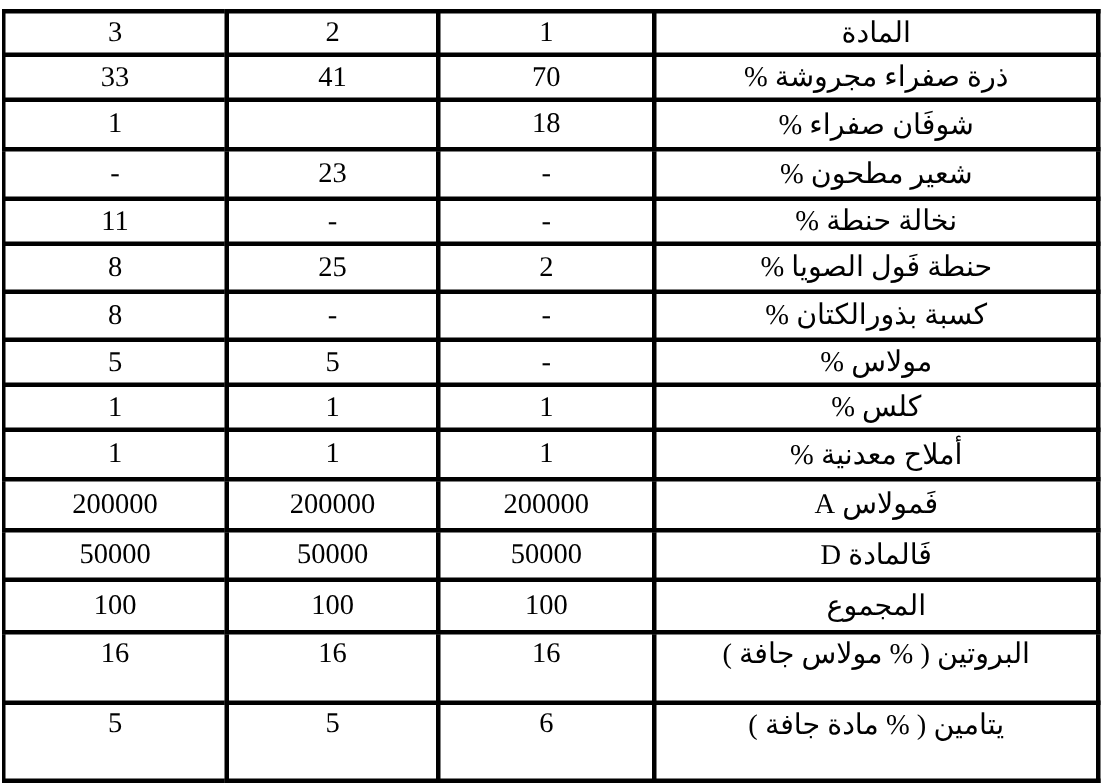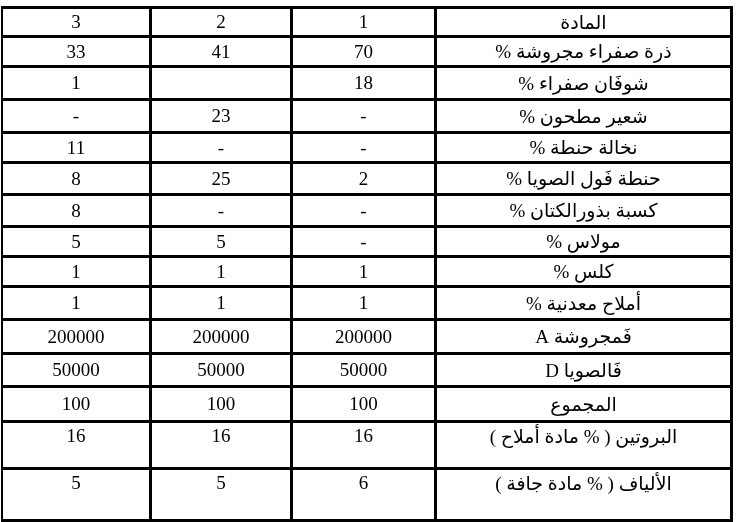--- a/index.html
+++ b/index.html
@@ -128,48 +128,48 @@
     </tr>
 
     <tr class="h33">
       <td>أملاح معدنية %</td>
       <td>1</td>
       <td>1</td>
       <td>1</td>
     </tr>
 
     <tr class="h34">
-      <td>فَمجروشة A</td>
+      <td>فَمولاس A</td>
       <td>200000</td>
       <td>200000</td>
       <td>200000</td>
     </tr>
 
     <tr class="h33">
-      <td>فَالصويا D</td>
+      <td>فَالمادة D</td>
       <td>50000</td>
       <td>50000</td>
       <td>50000</td>
     </tr>
 
     <tr class="h35">
       <td>المجموع</td>
       <td>100</td>
       <td>100</td>
       <td>100</td>
     </tr>
 
     <tr class="h47 vtop">
-      <td>البروتين ( % مادة أملاح )</td>
+      <td>البروتين ( % مولاس جافة )</td>
       <td>16</td>
       <td>16</td>
       <td>16</td>
     </tr>
 
     <tr class="h52 vtop">
-      <td>الألياف ( % مادة جافة )</td>
+      <td>يتامين ( % مادة جافة )</td>
       <td>6</td>
       <td>5</td>
       <td>5</td>
     </tr>
   </tbody>
     </table>
 </div>
 
 </body></html>

